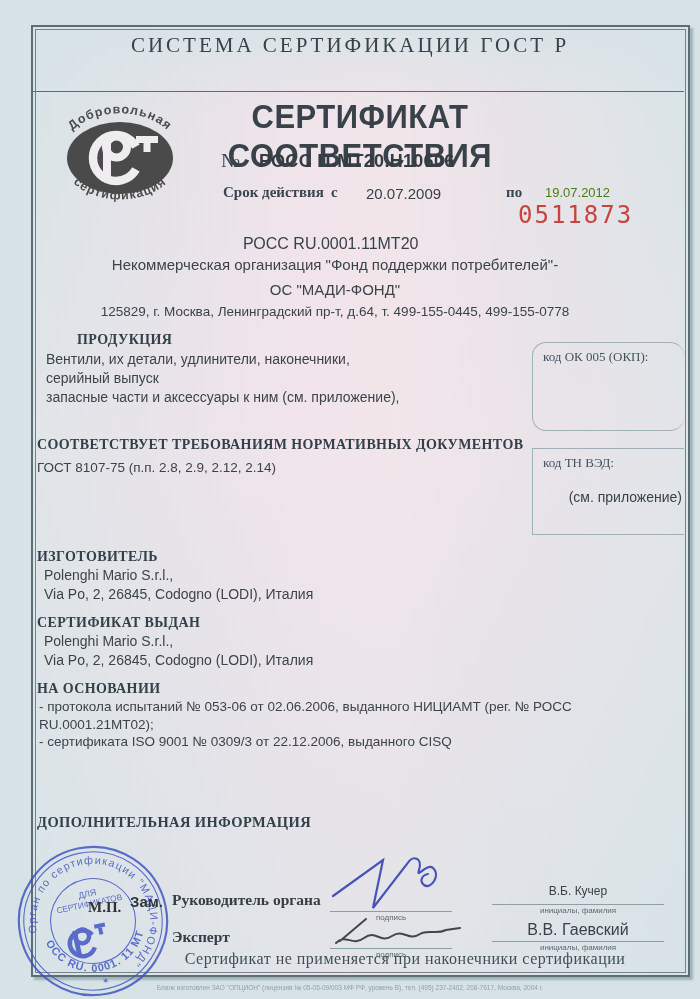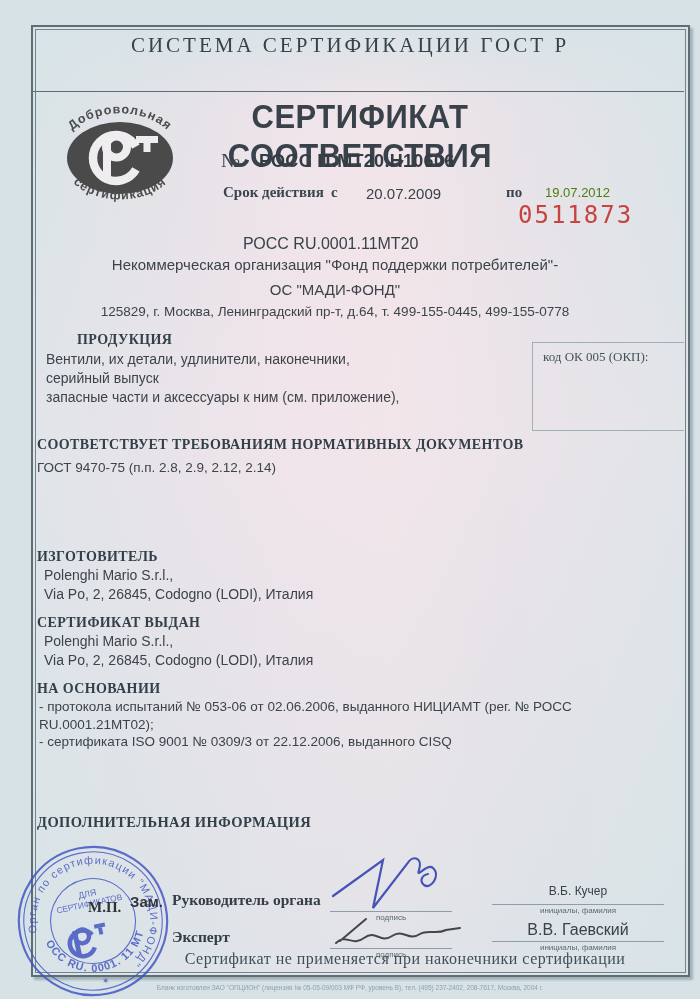--- a/index.html
+++ b/index.html
@@ -44,21 +44,21 @@
   .organ-label{left:36px;top:236px;font-size:14.5px;font-weight:bold;letter-spacing:.6px;color:#33404a;}
   .organ-code{left:243px;top:235px;font-size:16px;color:#39424a;}
   .org1{left:40px;width:590px;top:256px;text-align:center;font-size:15px;}
   .org2{left:40px;width:590px;top:281px;text-align:center;font-size:15px;}
   .org-addr{left:40px;width:590px;top:304px;text-align:center;font-size:13.5px;}
 
   .sec-label{font-size:14px;font-weight:bold;letter-spacing:.4px;color:#33404a;}
   .prod-label{left:37px;top:332px;margin-left:40px;}
   .prod-lines{left:46px;top:350px;width:470px;font-size:14px;line-height:19px;}
   .codebox{border:1px solid #9fb0b8;border-right:0;}
-  .okp-box{left:532px;top:342px;width:151px;height:87px;}
+  .okp-box{left:532px;top:342px;width:151px;height:87px;border-radius:14px;}
   .codebox-label{font-family:"Liberation Serif",serif;font-size:13px;color:#42525c;padding:6px 0 0 10px;}
   .conf-label{left:37px;top:437px;}
   .conf-std{left:37px;top:460px;font-size:13.5px;}
   .tnved-box{left:532px;top:448px;width:151px;height:85px;}
   .tnved-val{position:absolute;right:2px;top:40px;font-size:14px;color:#39424a;}
 
   .man-label{left:37px;top:549px;}
   .man-name{left:44px;top:567px;font-size:14px;}
   .man-addr{left:44px;top:586px;font-size:14px;}
   .iss-label{left:37px;top:615px;}
@@ -147,21 +147,25 @@
   <div class="abs prod-lines">
     <div>Вентили, их детали, удлинители, наконечники,</div>
     <div>серийный выпуск</div>
     <div>запасные части и аксессуары к ним (см. приложение),</div>
   </div>
   <div class="abs codebox okp-box">
     <div class="codebox-label">код ОК 005 (ОКП):</div>
   </div>
 
   <div class="abs serif sec-label conf-label">СООТВЕТСТВУЕТ ТРЕБОВАНИЯМ НОРМАТИВНЫХ ДОКУМЕНТОВ</div>
-  <div class="abs conf-std">ГОСТ 9470-75 (п.п. 2.8, 2.9, 2.12, 2.14)</div>
+  <div class="abs conf-std">ГОСТ 8107-75 (п.п. 2.8, 2.9, 2.12, 2.14)</div>
+  <div class="abs codebox tnved-box">
+    <div class="codebox-label">код ТН ВЭД:</div>
+    <div class="tnved-val">(см. приложение)</div>
+  </div>
 
   <div class="abs serif sec-label man-label">ИЗГОТОВИТЕЛЬ</div>
   <div class="abs man-name">Polenghi Mario S.r.l.,</div>
   <div class="abs man-addr">Via Po, 2, 26845, Codogno (LODI), Италия</div>
 
   <div class="abs serif sec-label iss-label">СЕРТИФИКАТ ВЫДАН</div>
   <div class="abs iss-name">Polenghi Mario S.r.l.,</div>
   <div class="abs iss-addr">Via Po, 2, 26845, Codogno (LODI), Италия</div>
 
   <div class="abs serif sec-label basis-label">НА ОСНОВАНИИ</div>

